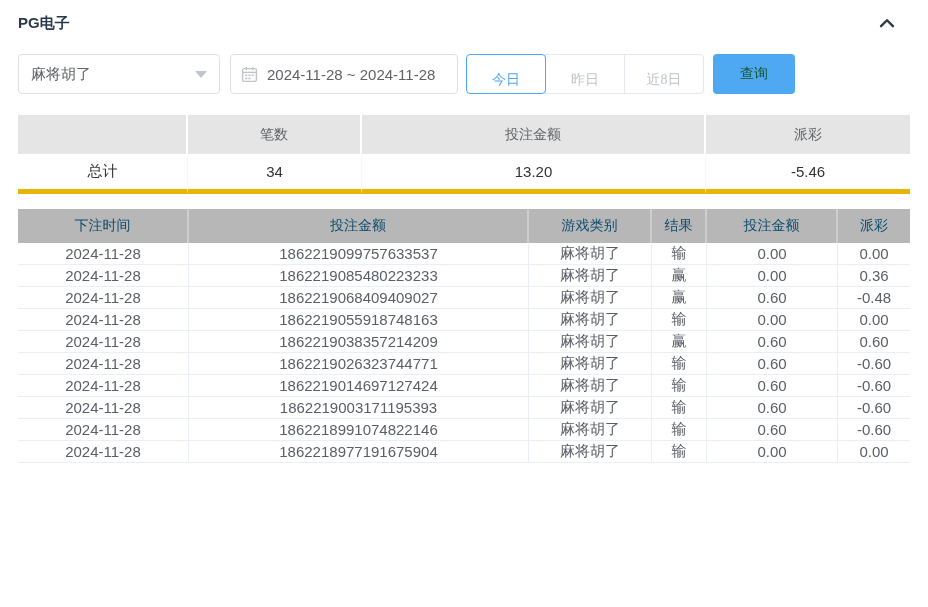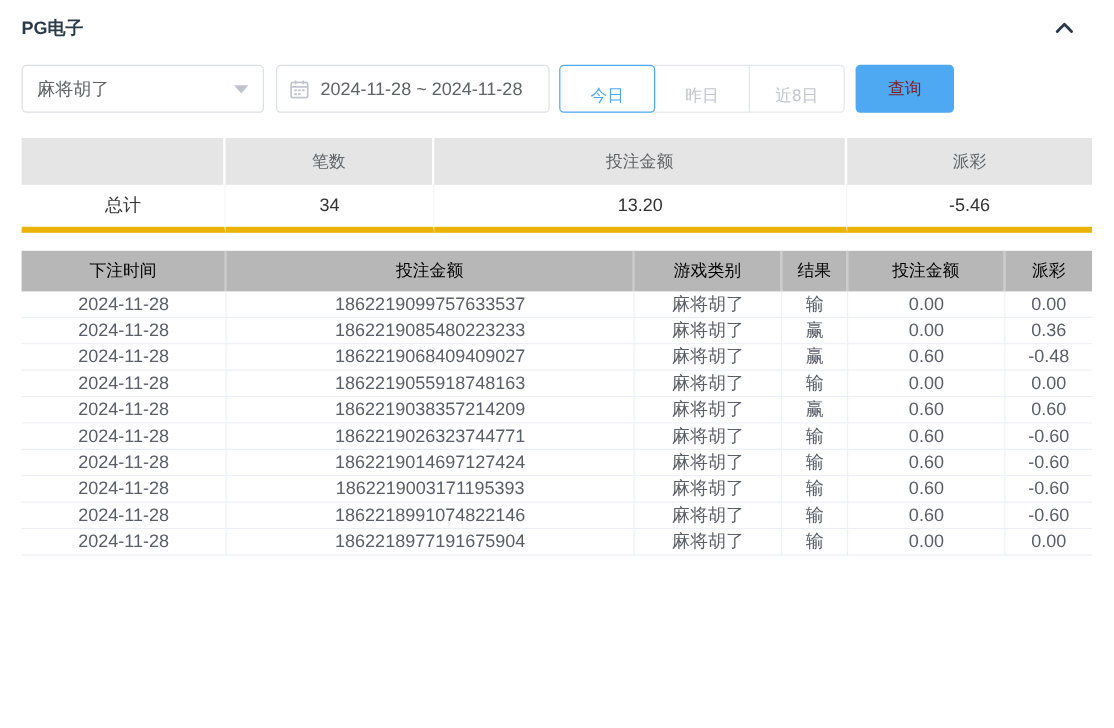--- a/index.html
+++ b/index.html
@@ -31,27 +31,27 @@
     border-right:6px solid transparent;border-top:7px solid #c0c4cc;}
   .datepicker{
     margin-left:10px;width:228px;height:40px;border:1px solid #dcdfe6;border-radius:4px;
     display:flex;align-items:center;padding:16px 10px;font-size:15px;color:#606266;
     background:#fff;cursor:pointer;gap:9px;
   }
   .btn-group{margin-left:8px;display:flex;}
   .qbtn{
     width:80px;height:40px;background:#fff;border:1px solid #e4e7ed;
     font-size:14px;color:#c0c4cc;cursor:pointer;padding:16px;
-    font-family:Liberation Sans, sans-serif;
+    font-family:Liberation Serif, serif;
   }
   .qbtn + .qbtn{margin-left:-1px;}
   .qbtn.active{border:1px solid var(--accent);color:var(--accent);border-radius:4px;position:relative;z-index:2;}
   .qbtn.last{border-radius:0 4px 4px 0;}
   .search{
-    margin-left:9px;width:82px;height:40px;background:var(--accent);color:#7f1d1d;
+    margin-left:9px;width:82px;height:40px;background:var(--accent);color:#14532d;
     border:none;border-radius:4px;font-size:14px;cursor:pointer;
     font-family:"Liberation Sans",sans-serif;
   }
 
   
   table{border-collapse:separate;border-spacing:0;table-layout:fixed;width:892px;}
   .summary{margin-top:21px;}
   .summary th{
     background:#e5e5e5;height:39px;font-weight:normal;font-size:14px;color:#606266;
     border-right:2px solid #fff;text-align:center;
@@ -59,21 +59,21 @@
   .summary th:last-child{border-right:none;}
   .summary td{
     height:40px;text-align:center;font-size:15px;color:#333;
     border-bottom:5px solid #eab308;border-right:1px solid #f7f7f7;
   }
   .summary td:last-child{border-right:none;}
 
   
   .detail{margin-top:15px;}
   .detail th{
-    background:var(--thgray);color:#000000;height:34px;font-size:14px;font-weight:normal;
+    background:var(--thgray);color:#0c4a6e;height:34px;font-size:14px;font-weight:normal;
     border-right:2px solid #cdcdcd;text-align:center;
   }
   .detail th:last-child{border-right:none;}
   .detail td{
     height:22px;text-align:center;font-size:15px;color:#5a5e66;
     border-bottom:1px solid #ebeef5;border-right:1px solid #ebeef5;background:#fff;
   }
   .detail td:last-child{border-right:none;}
 
   .neg{color:var(--danger);}

